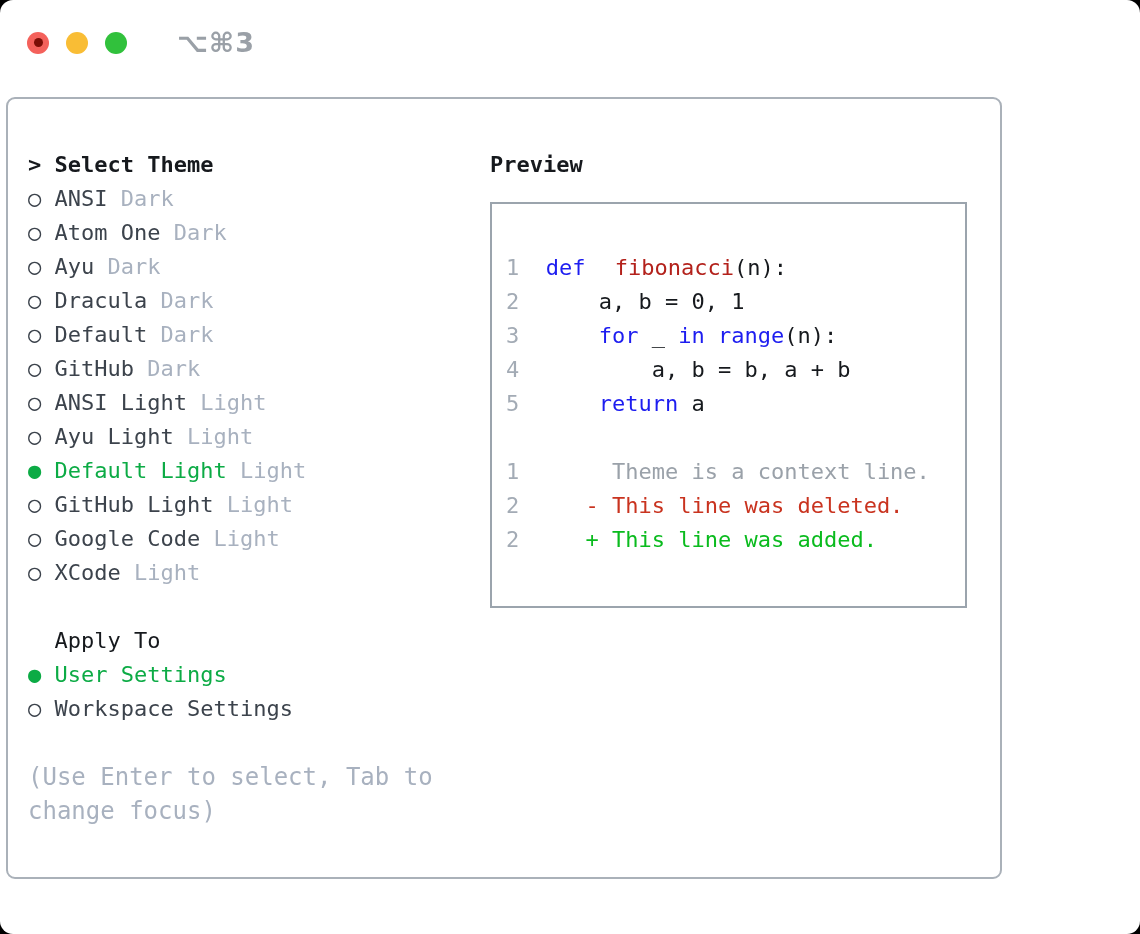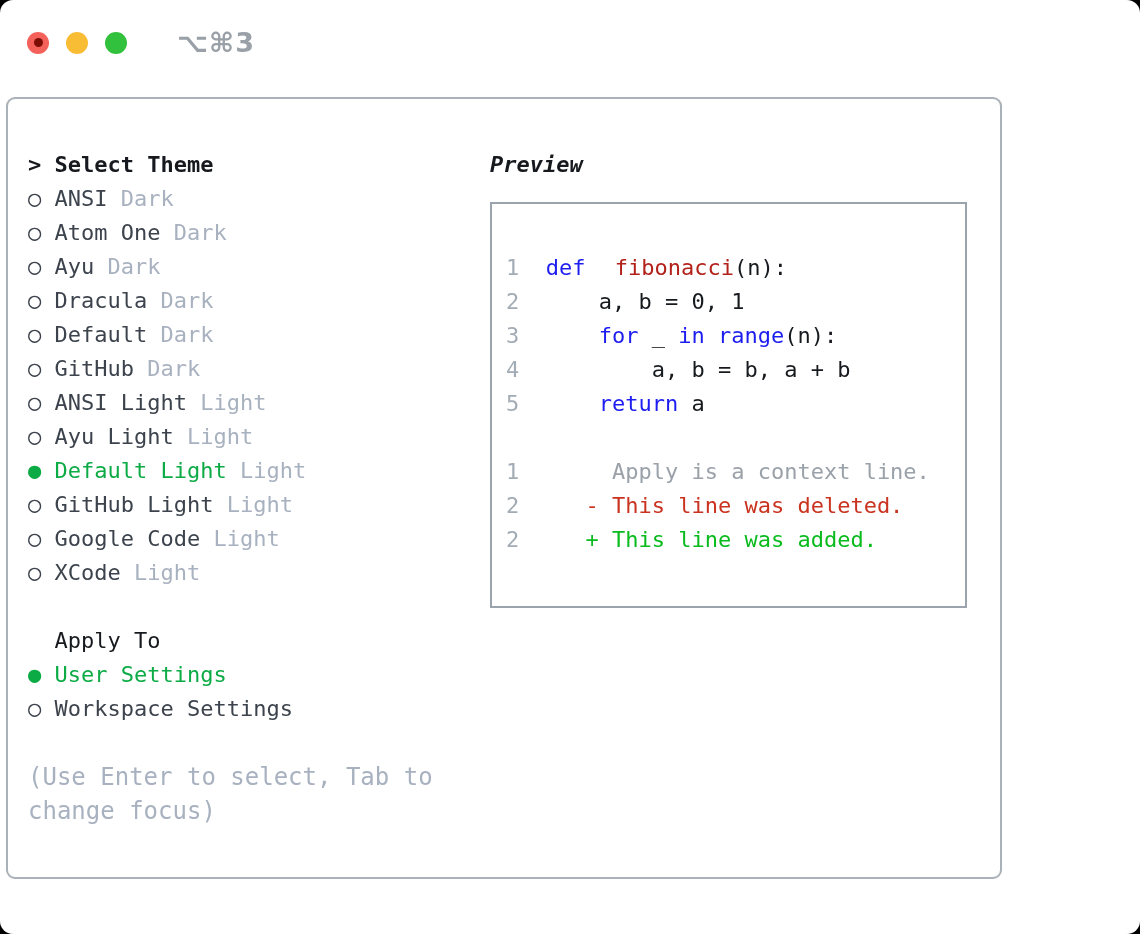--- a/index.html
+++ b/index.html
@@ -47,21 +47,21 @@
   .row { white-space:pre; line-height:34px; height:34px; color:var(--c-item); }
   .row .bullet { color:var(--c-item); }
   .row.selected, .row.selected .bullet, .row.selected .name { color:var(--c-green); }
   .row .dim { color:var(--c-dim); }
   .hdr-row { color:var(--c-text); font-weight:bold; white-space:pre; line-height:34px; height:34px; }
   .subhdr-row { color:var(--c-text); white-space:pre; line-height:34px; height:34px; }
   .gap { height:34px; }
   .hint { margin-top:34px; width:420px; color:var(--c-hint); font-size:24px; line-height:34px; white-space:normal; }
 
   .col-right { position:absolute; left:482px; top:49px; font-size:22px; line-height:34px; }
-  .preview-title { color:var(--c-text); font-weight:bold; line-height:34px; height:34px;font-style:italic; }
+  .preview-title { color:var(--c-text); font-weight:bold; line-height:34px; height:34px; }
   .preview-box {
     margin-top:20px; width:477px; height:406px;
     border:2px solid var(--c-border-preview); background:#fff;
     padding:47px 0 0 14px; overflow:hidden;
   }
   .codeline { white-space:pre; line-height:34px; height:34px; font-size:22px; }
   .seg-gut { color:var(--c-gutter); }
   .seg-pl  { color:var(--c-text); }
   .seg-kw  { color:var(--c-kw); }
   .seg-fn  { color:var(--c-fn);margin-left:16px; }
@@ -114,21 +114,21 @@
     <div class="col-right">
       <div class="preview-title">Preview</div>
       <div class="preview-box">
         <div id="code-lines">
             <div class="codeline"><span class="seg-gut">1  </span><span class="seg-kw">def</span><span class="seg-pl"> </span><span class="seg-fn">fibonacci</span><span class="seg-pl">(n):</span></div>
             <div class="codeline"><span class="seg-gut">2  </span><span class="seg-pl">    a, b = 0, 1</span></div>
             <div class="codeline"><span class="seg-gut">3  </span><span class="seg-pl">    </span><span class="seg-kw">for</span><span class="seg-pl"> _ </span><span class="seg-kw">in</span><span class="seg-pl"> </span><span class="seg-kw">range</span><span class="seg-pl">(n):</span></div>
             <div class="codeline"><span class="seg-gut">4  </span><span class="seg-pl">        a, b = b, a + b</span></div>
             <div class="codeline"><span class="seg-gut">5  </span><span class="seg-pl">    </span><span class="seg-kw">return</span><span class="seg-pl"> a</span></div>
             <div class="codeline">&nbsp;</div>
-            <div class="codeline"><span class="seg-gut">1  </span><span class="seg-ctx">     Apply is a context line.</span></div>
+            <div class="codeline"><span class="seg-gut">1  </span><span class="seg-ctx">     Theme is a context line.</span></div>
             <div class="codeline"><span class="seg-gut">2  </span><span class="seg-del">   - This line was deleted.</span></div>
             <div class="codeline"><span class="seg-gut">2  </span><span class="seg-add">   + This line was added.</span></div>
           </div>
       </div>
     </div>
 
   </div>
 </div>
 
 </body></html>

